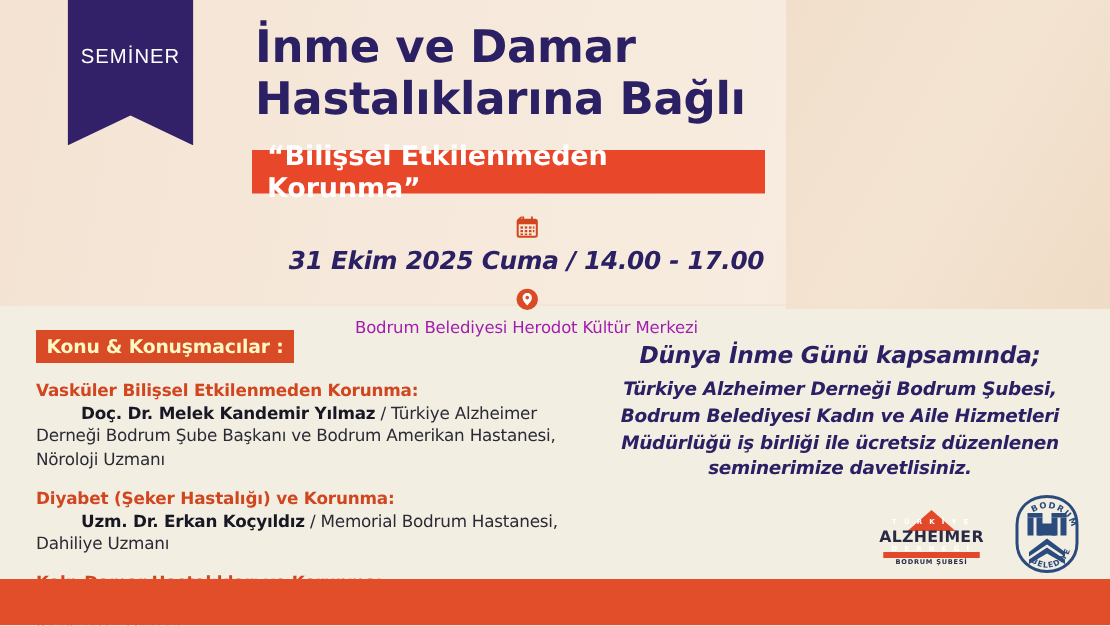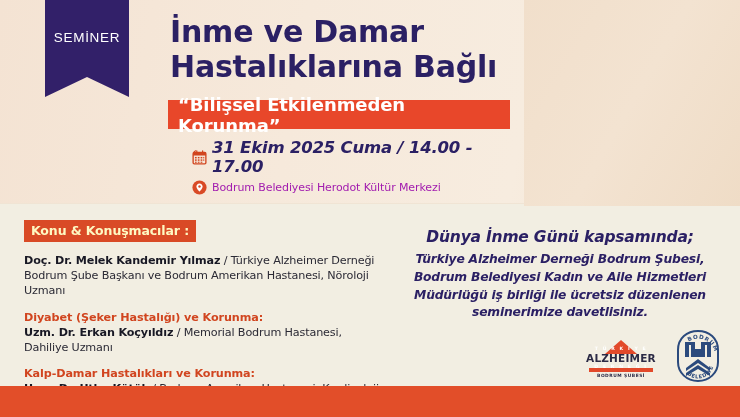--- a/index.html
+++ b/index.html
@@ -121,20 +121,21 @@
   
   .meta {
     position: absolute;
     left: 186px; top: 138px;
     width: 330px;
   }
   .meta-row {
     display: flex;
     align-items: center;
     margin-bottom: 3px;
+    flex-direction: column;
   }
   .meta-icon {
     width: 26px;
     flex: 0 0 26px;
     display: flex;
     align-items: center;
     justify-content: center;
   }
   .meta-date {
     color: #2b2064;
@@ -179,20 +180,21 @@
   .topic-body {
     color: #2b2a35;
     font-size: 11.2px;
     line-height: 1.36;
     font-family: "DejaVu Sans", sans-serif;
     letter-spacing: -0.15px;
   }
   .topic-body b {
     color: #181824;
     font-weight: bold;
+    margin-left: 30px;
   }
 
   
   .invite {
     position: absolute;
     left: 400px; top: 228px;
     width: 320px;
     text-align: center;
     color: #2b2064;
     font-style: italic;
@@ -399,20 +401,21 @@
         </svg>
       </span>
       <span class="meta-place">Bodrum Belediyesi Herodot Kültür Merkezi</span>
     </div>
   </div>
 
   <div class="speakers">
     <div class="speakers-heading">Konu &amp; Konuşmacılar :</div>
 
     <div class="topic-block">
+      <div class="topic-title">Vasküler Bilişsel Etkilenmeden Korunma:</div>
       <div class="topic-body">
         <b>Doç. Dr. Melek Kandemir Yılmaz</b><span> / </span><span>Türkiye Alzheimer Derneği Bodrum Şube Başkanı ve Bodrum Amerikan Hastanesi, Nöroloji Uzmanı</span>
       </div>
     </div>
 
     <div class="topic-block">
       <div class="topic-title">Diyabet (Şeker Hastalığı) ve Korunma:</div>
       <div class="topic-body">
         <b>Uzm. Dr. Erkan Koçyıldız</b><span> / </span><span>Memorial Bodrum Hastanesi, Dahiliye Uzmanı</span>
       </div>

